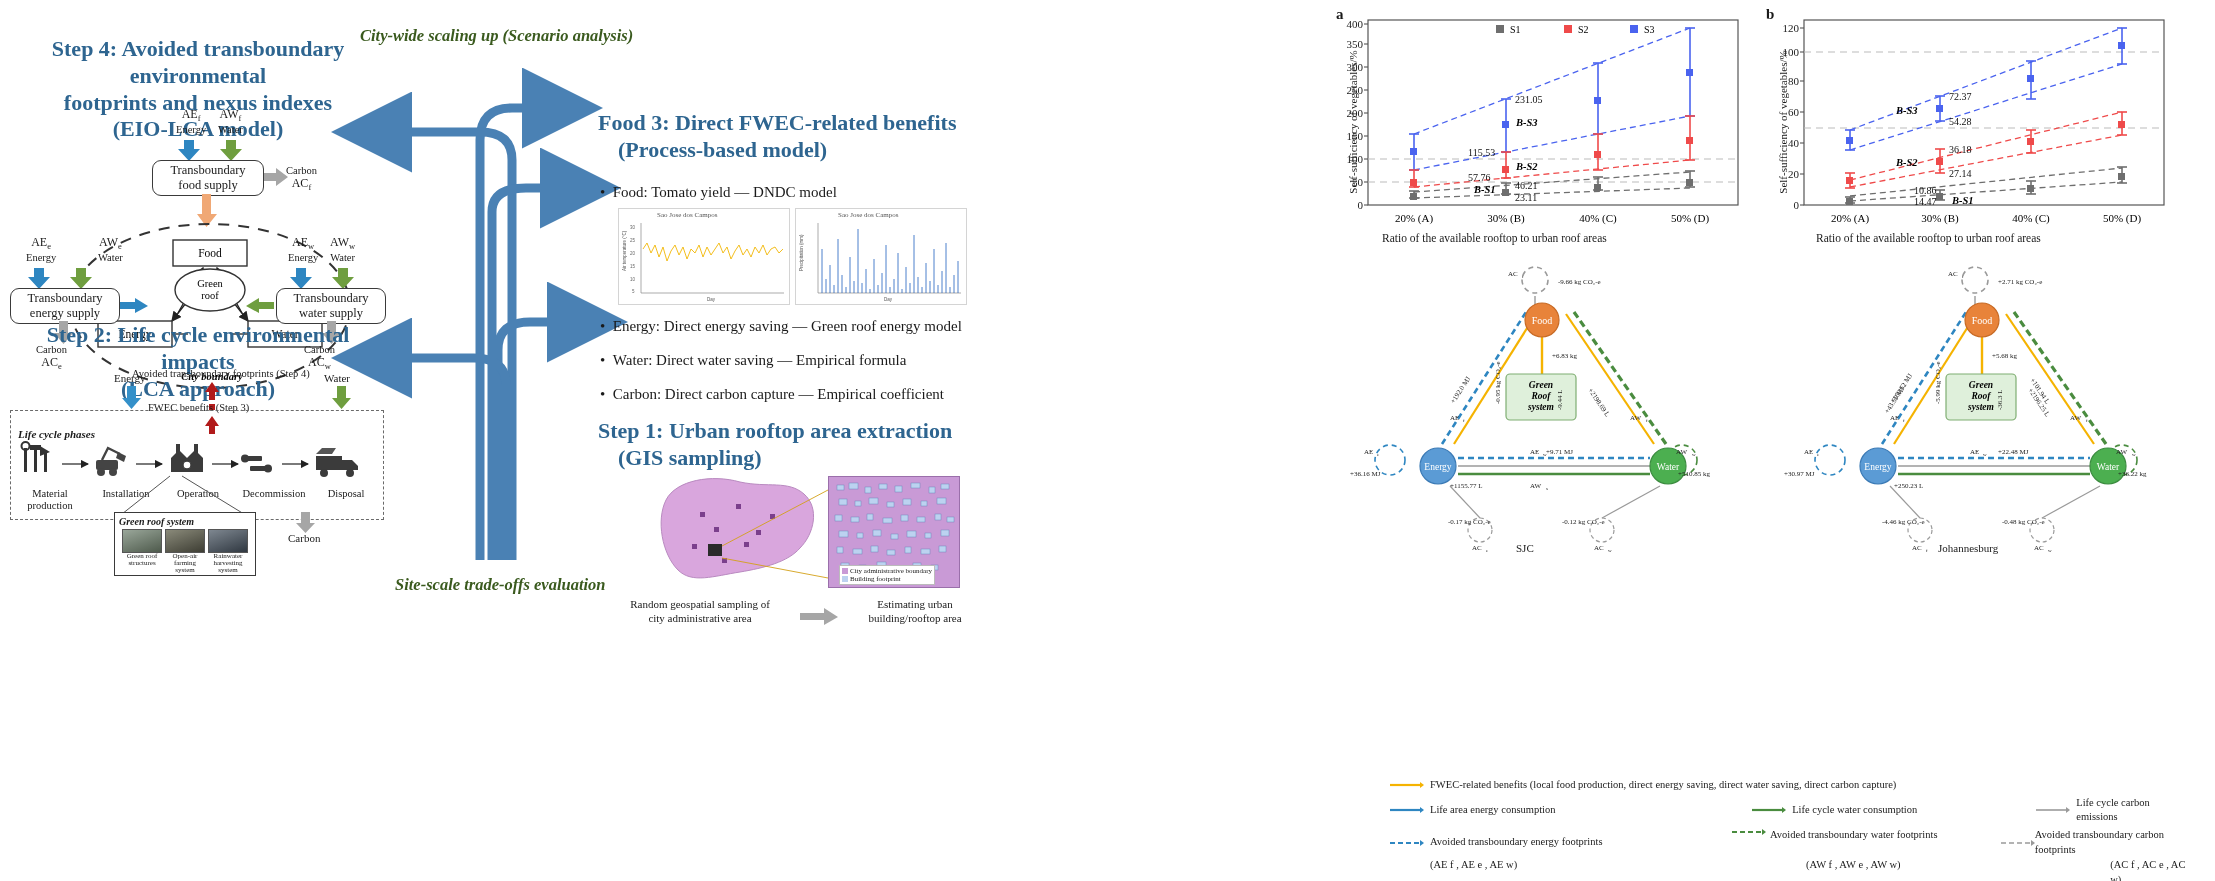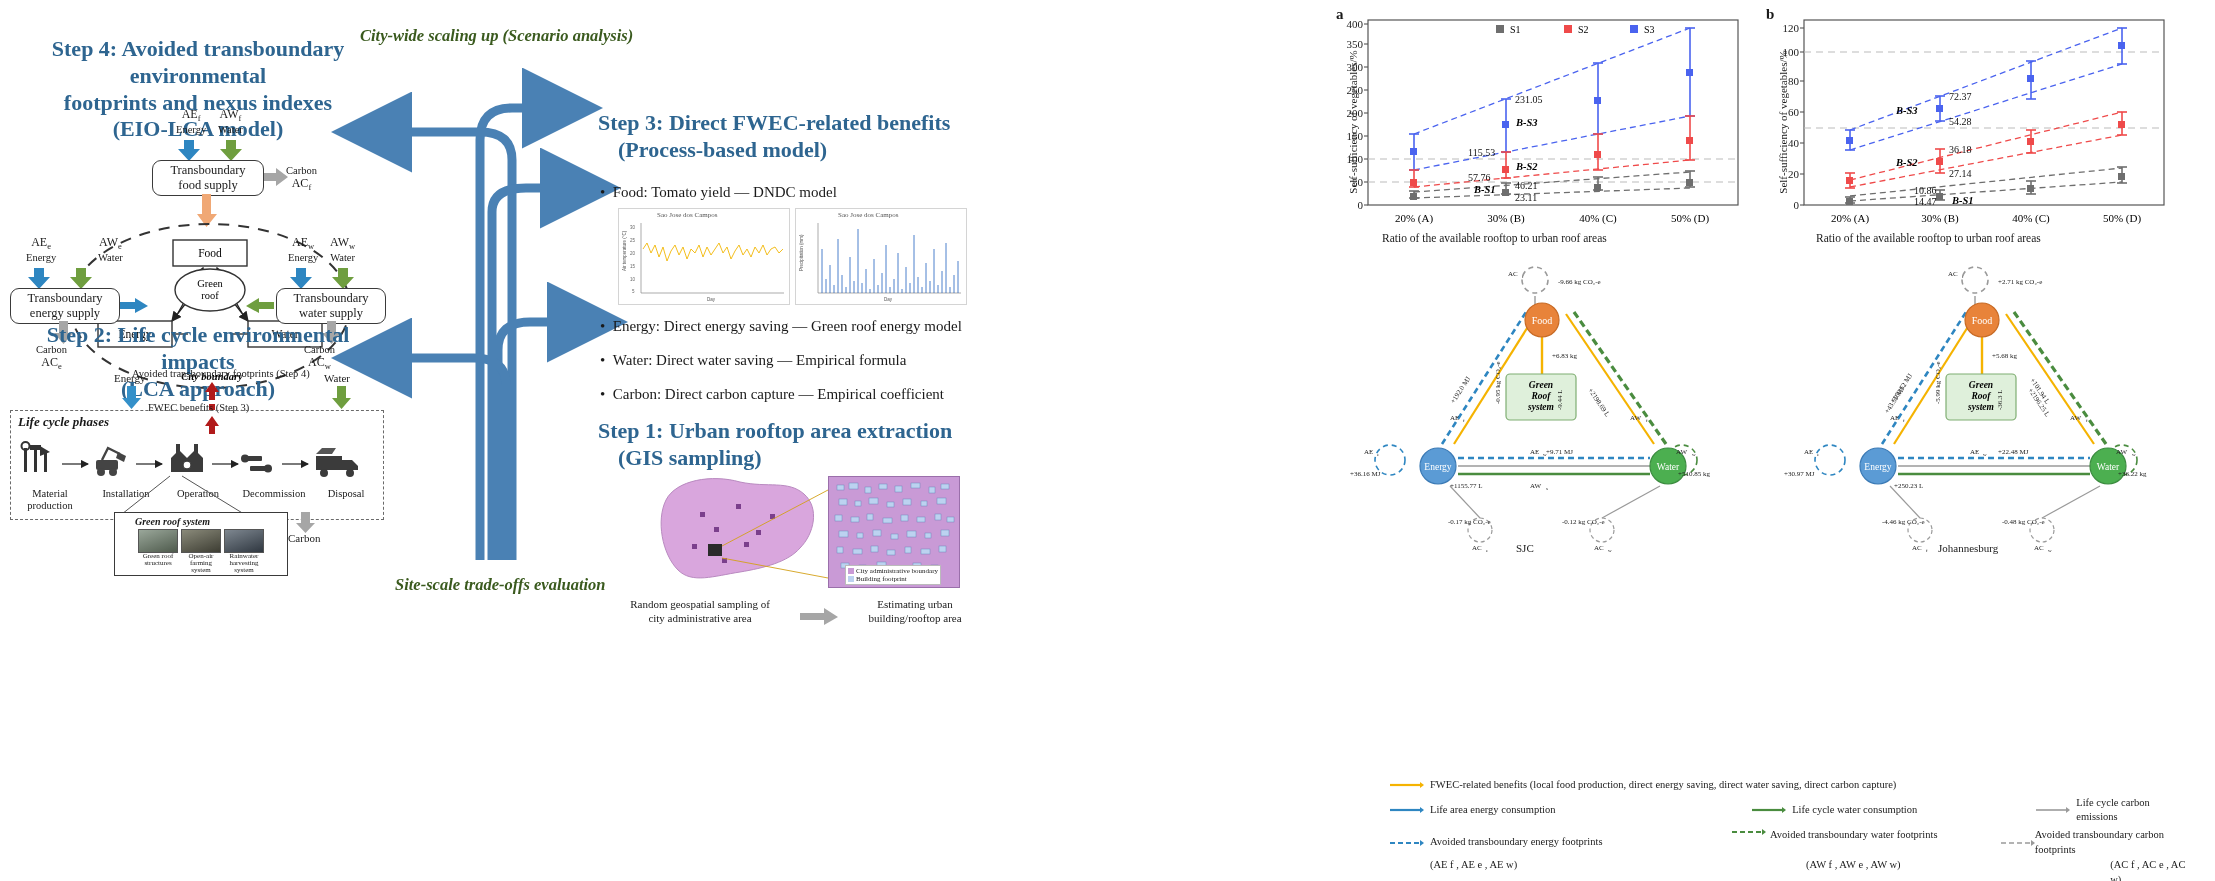--- a/index.html
+++ b/index.html
@@ -189,21 +189,21 @@
   <svg class="abs" style="left:198px;top:10px;" width="16" height="30">
     <path d="M8,0 L15,10 h-4 v8 h-6 v-8 H1 z" fill="#b11a1a"></path>
     <rect x="5" y="22" width="6" height="6" fill="#b11a1a"></rect>
   </svg>
   <div class="abs lbl-s" style="left:142px;top:30px;font-size:10.5px;white-space:nowrap;">FWEC benefits (Step 3)</div>
   <svg class="abs" style="left:198px;top:44px;" width="16" height="22">
     <path d="M8,0 L15,10 h-4 v8 h-6 v-8 H1 z" fill="#b11a1a"></path>
   </svg>
 
   <div class="abs" style="left:4px;top:38px;width:372px;height:108px;border:1.6px dashed #6a6a6a;"></div>
-  <div class="abs ital" style="left:12px;top:42px;font-size:13px;">Life cycle phases</div>
+  <div class="abs ital" style="left:12px;top:56px;font-size:11px;">Life cycle phases</div>
 
   <svg class="abs" style="left:10px;top:62px;" width="360" height="52" viewBox="0 0 360 52">
     <defs>
       <marker id="pa" markerWidth="7" markerHeight="7" refX="6" refY="3.5" orient="auto">
           <path d="M0,0 L7,3.5 L0,7 z" fill="#222"></path>
         </marker>
     </defs>
     <g stroke="#222" stroke-width="1.2" marker-end="url(#pa)">
       <line x1="46" y1="30" x2="72" y2="30"></line>
       <line x1="120" y1="30" x2="146" y2="30"></line>
@@ -261,37 +261,37 @@
   </div>
 
   <svg class="abs" style="left:290px;top:140px;" width="20" height="22">
     <path d="M5,0 h9 v11 h5 L9.5,21 L0,11 h5 z" fill="#a6a6a6"></path>
   </svg>
   <div class="abs lbl-s" style="left:282px;top:160px;font-size:11px;">Carbon</div>
 
   <svg class="abs" style="left:112px;top:104px;" width="130" height="40">
     <path d="M52,0 L4,38 M64,0 L126,38" stroke="#555" stroke-width="1" fill="none"></path>
   </svg>
-  <div class="abs box" style="left:108px;top:140px;width:132px;height:56px;display:block;padding:3px 20px;">
+  <div class="abs box" style="left:108px;top:140px;width:132px;height:56px;display:block;padding:3px 4px;">
     <div class="ital" style="font-size:10px;text-align:left;">Green roof system</div>
     <div style="display:flex;gap:3px;justify-content:center;margin-top:1px;">
       <div style="width:38px;height:22px;background:linear-gradient(160deg,#9aa79a,#4e5a4c);border:1px solid #555;"></div>
       <div style="width:38px;height:22px;background:linear-gradient(160deg,#8a8a7a,#3d3d33);border:1px solid #555;"></div>
       <div style="width:38px;height:22px;background:linear-gradient(160deg,#7e8790,#2f3740);border:1px solid #555;"></div>
     </div>
     <div style="display:flex;gap:3px;justify-content:center;">
       <div class="tiny" style="width:40px;text-align:center;line-height:1.05;">Green roof<br>structures</div>
       <div class="tiny" style="width:40px;text-align:center;line-height:1.05;">Open-air<br>farming system</div>
       <div class="tiny" style="width:40px;text-align:center;line-height:1.05;">Rainwater<br>harvesting<br>system</div>
     </div>
   </div>
 </div>
 
 <div class="abs step-title" style="left:598px;top:110px;width:400px;">
-  <div>Step 3: Direct FWEC-related benefits</div>
+  <div>Food 3: Direct FWEC-related benefits</div>
   <div style="padding-left:20px;">(Process-based model)</div>
 </div>
 
 <div class="abs bullet" style="left:600px;top:182px;">
   <span>•</span>&nbsp;&nbsp;<span>Food: Tomato yield — DNDC model</span>
 </div>
 
 <div class="abs" style="left:618px;top:208px;width:170px;height:95px;border:1px solid #d4d4d4;background:#fff;">
   <div class="abs tiny" style="left:38px;top:2px;color:#555;">Sao Jose dos Campos</div>
   <svg class="abs" style="left:0;top:0;" width="170" height="95">
@@ -434,21 +434,21 @@
         <rect x="92" y="72" width="9" height="5"></rect>
       <rect x="110" y="69" width="7" height="6"></rect>
       <rect x="12" y="86" width="8" height="5"></rect>
         <rect x="30" y="88" width="7" height="5"></rect>
         <rect x="48" y="85" width="9" height="6"></rect>
       <rect x="68" y="89" width="6" height="5"></rect>
         <rect x="84" y="86" width="8" height="5"></rect>
         <rect x="102" y="88" width="7" height="5"></rect>
     </g>
   </svg>
-  <div class="abs" style="left:16px;bottom:2px;background:#fff;padding:1px 2px;border:0.5px solid #bbb;">
+  <div class="abs" style="left:10px;bottom:2px;background:#fff;padding:1px 2px;border:0.5px solid #bbb;">
     <div style="display:flex;align-items:center;gap:2px;">
       <span style="width:6px;height:6px;background:#c99ad6;display:inline-block;"></span>
       <span class="tiny">City administrative boundary</span>
     </div>
     <div style="display:flex;align-items:center;gap:2px;">
       <span style="width:6px;height:6px;background:#bcd2f0;display:inline-block;"></span>
       <span class="tiny">Building footprint</span>
     </div>
   </div>
 </div>

